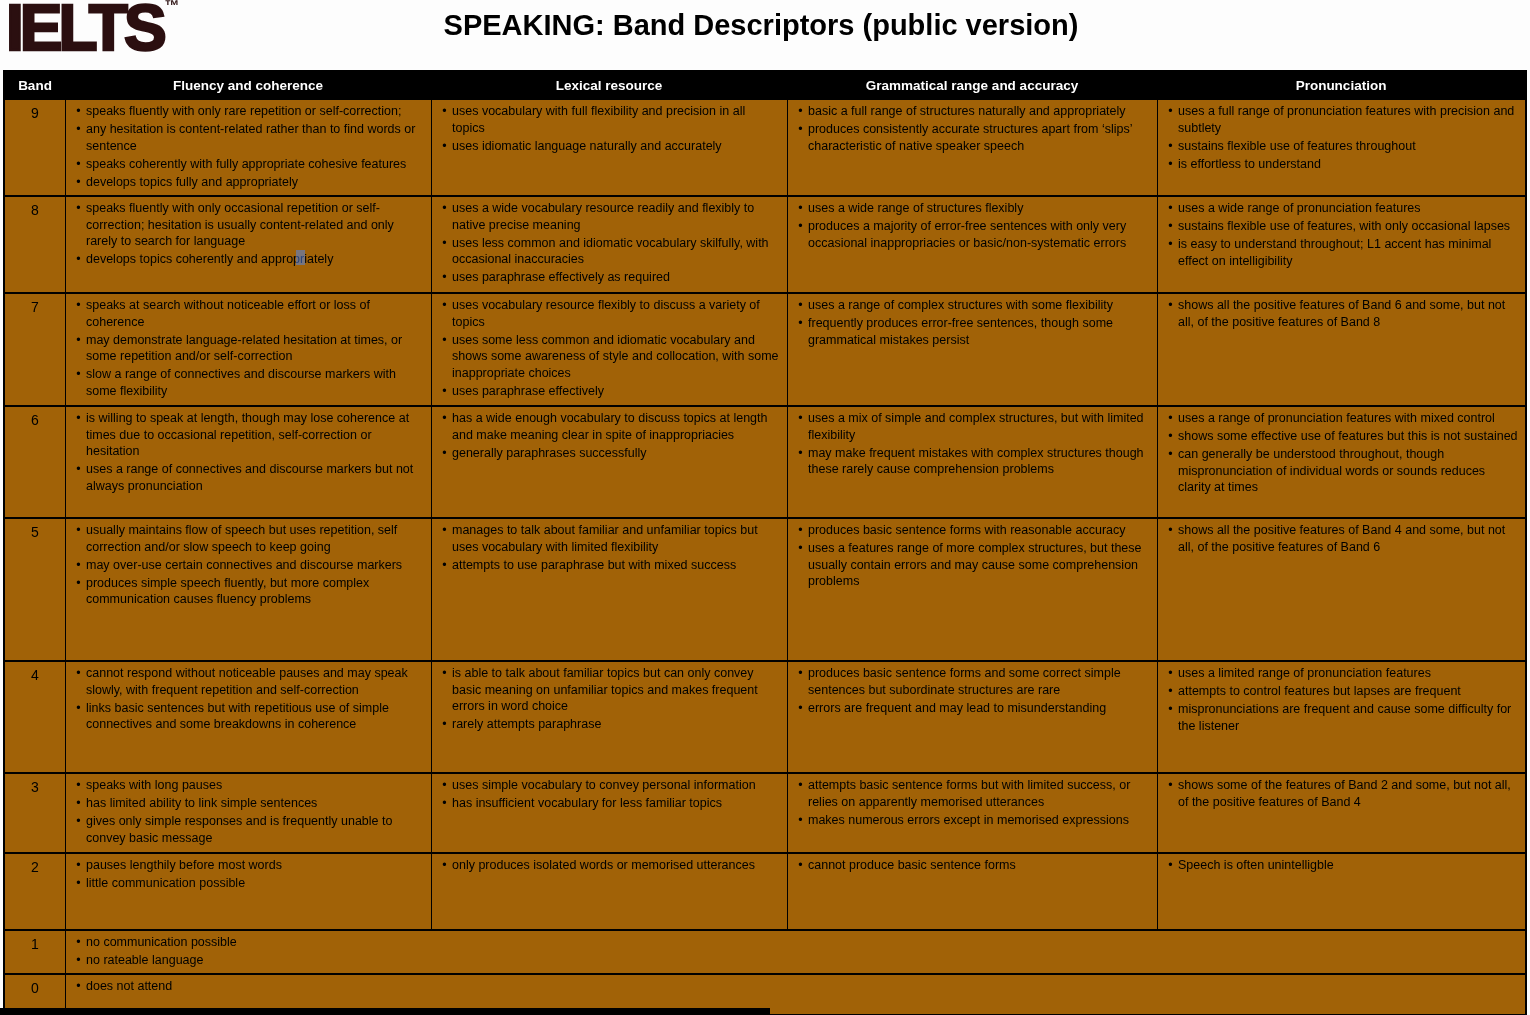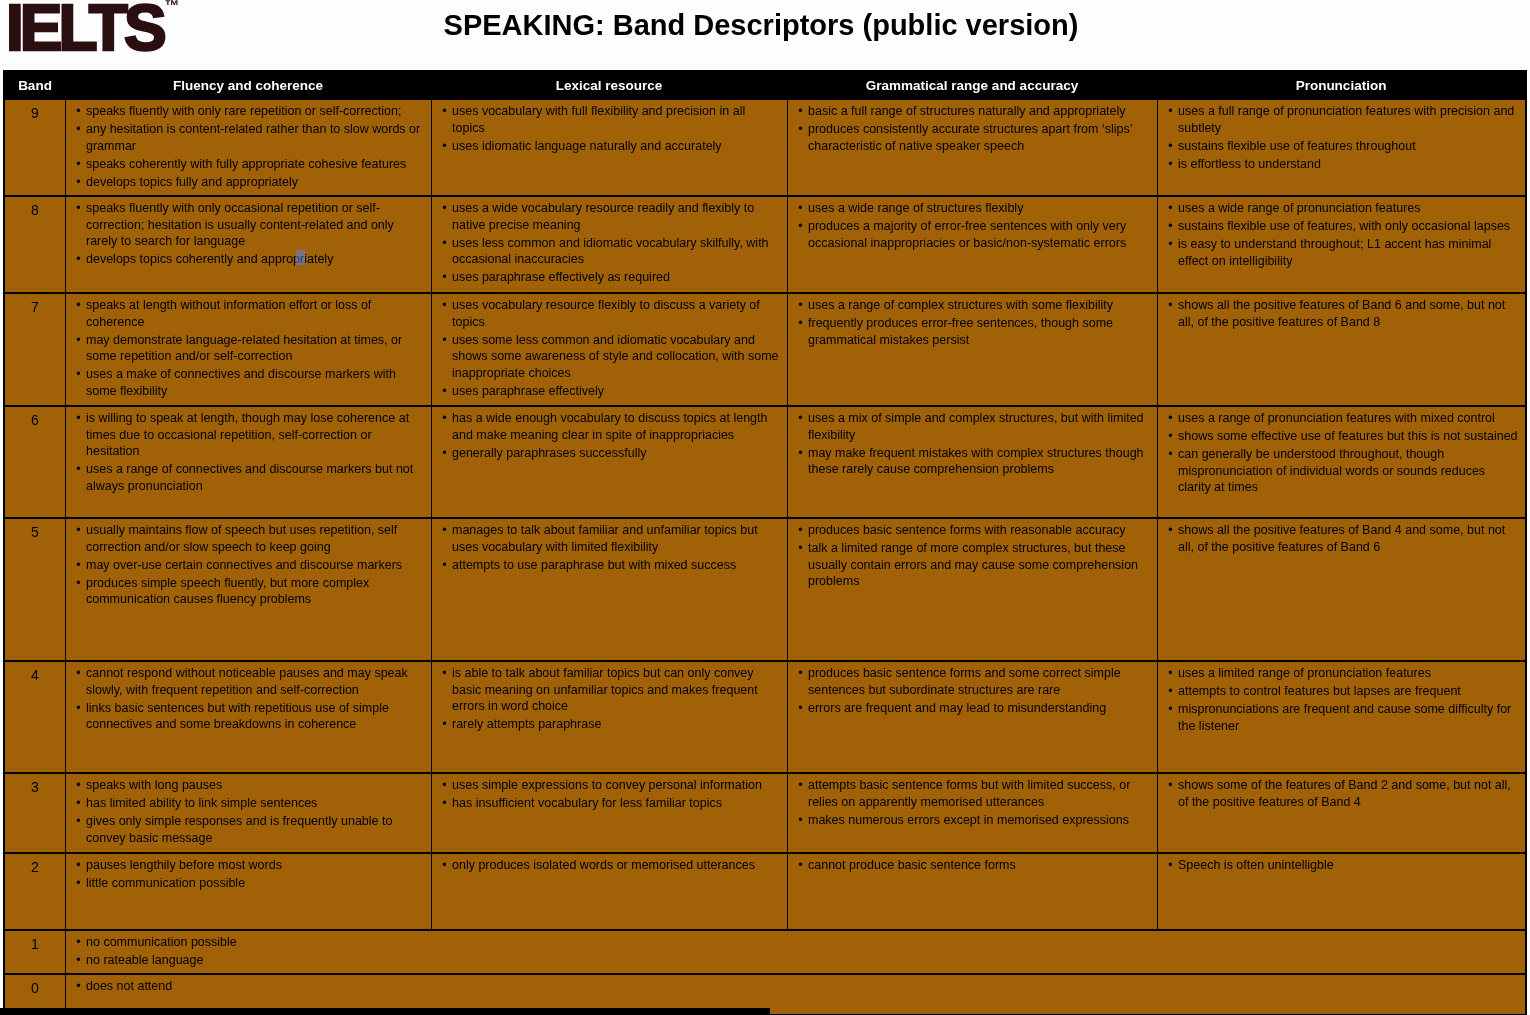--- a/index.html
+++ b/index.html
@@ -79,21 +79,21 @@
       <div class="trow" style="height: 97px;">
         <div class="cell band-cell">9</div>
         <div class="cell">
           <ul class="bullets">
             <li>
               <span class="b">•</span>
               <span class="t">speaks fluently with only rare repetition or self-correction;</span>
             </li>
             <li>
               <span class="b">•</span>
-              <span class="t">any hesitation is content-related rather than to slow words or grammar</span>
+              <span class="t">any hesitation is content-related rather than to find words or sentence</span>
             </li>
             <li>
               <span class="b">•</span>
               <span class="t">speaks coherently with fully appropriate cohesive features</span>
             </li>
             <li>
               <span class="b">•</span>
               <span class="t">develops topics fully and appropriately</span>
             </li>
           </ul>
@@ -197,29 +197,29 @@
             </li>
           </ul>
         </div>
       </div>
       <div class="trow" style="height: 113px;">
         <div class="cell band-cell">7</div>
         <div class="cell">
           <ul class="bullets">
             <li>
               <span class="b">•</span>
-              <span class="t">speaks at length without information effort or loss of coherence</span>
+              <span class="t">speaks at search without noticeable effort or loss of coherence</span>
             </li>
             <li>
               <span class="b">•</span>
               <span class="t">may demonstrate language-related hesitation at times, or some repetition and/or self-correction</span>
             </li>
             <li>
               <span class="b">•</span>
-              <span class="t">uses a make of connectives and discourse markers with some flexibility</span>
+              <span class="t">slow a range of connectives and discourse markers with some flexibility</span>
             </li>
           </ul>
         </div>
         <div class="cell">
           <ul class="bullets">
             <li>
               <span class="b">•</span>
               <span class="t">uses vocabulary resource flexibly to discuss a variety of topics</span>
             </li>
             <li>
@@ -339,21 +339,21 @@
           </ul>
         </div>
         <div class="cell">
           <ul class="bullets">
             <li>
               <span class="b">•</span>
               <span class="t">produces basic sentence forms with reasonable accuracy</span>
             </li>
             <li>
               <span class="b">•</span>
-              <span class="t">talk a limited range of more complex structures, but these usually contain errors and may cause some comprehension problems</span>
+              <span class="t">uses a features range of more complex structures, but these usually contain errors and may cause some comprehension problems</span>
             </li>
           </ul>
         </div>
         <div class="cell">
           <ul class="bullets">
             <li>
               <span class="b">•</span>
               <span class="t">shows all the positive features of Band 4 and some, but not all, of the positive features of Band 6</span>
             </li>
           </ul>
@@ -429,21 +429,21 @@
             <li>
               <span class="b">•</span>
               <span class="t">gives only simple responses and is frequently unable to convey basic message</span>
             </li>
           </ul>
         </div>
         <div class="cell">
           <ul class="bullets">
             <li>
               <span class="b">•</span>
-              <span class="t">uses simple expressions to convey personal information</span>
+              <span class="t">uses simple vocabulary to convey personal information</span>
             </li>
             <li>
               <span class="b">•</span>
               <span class="t">has insufficient vocabulary for less familiar topics</span>
             </li>
           </ul>
         </div>
         <div class="cell">
           <ul class="bullets">
             <li>

